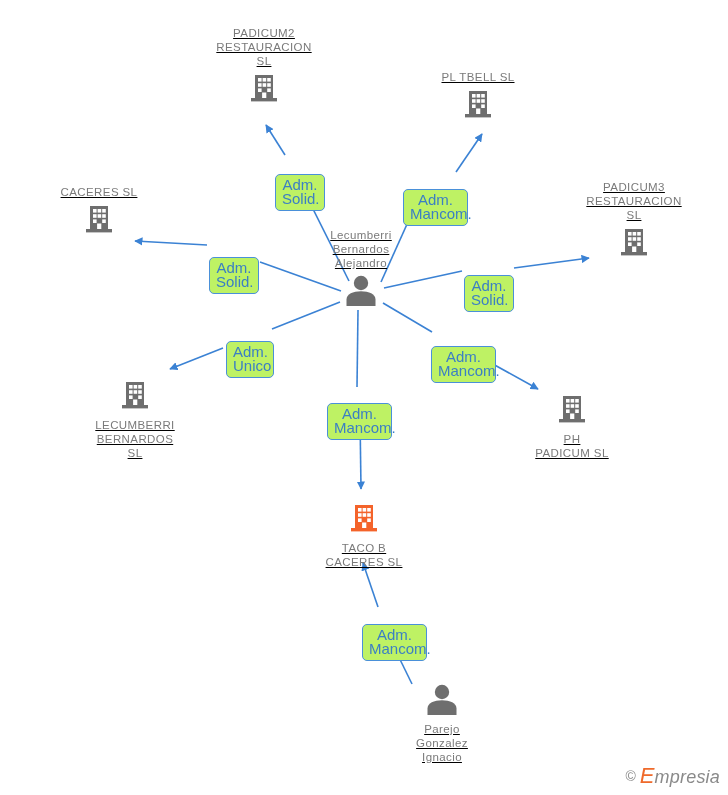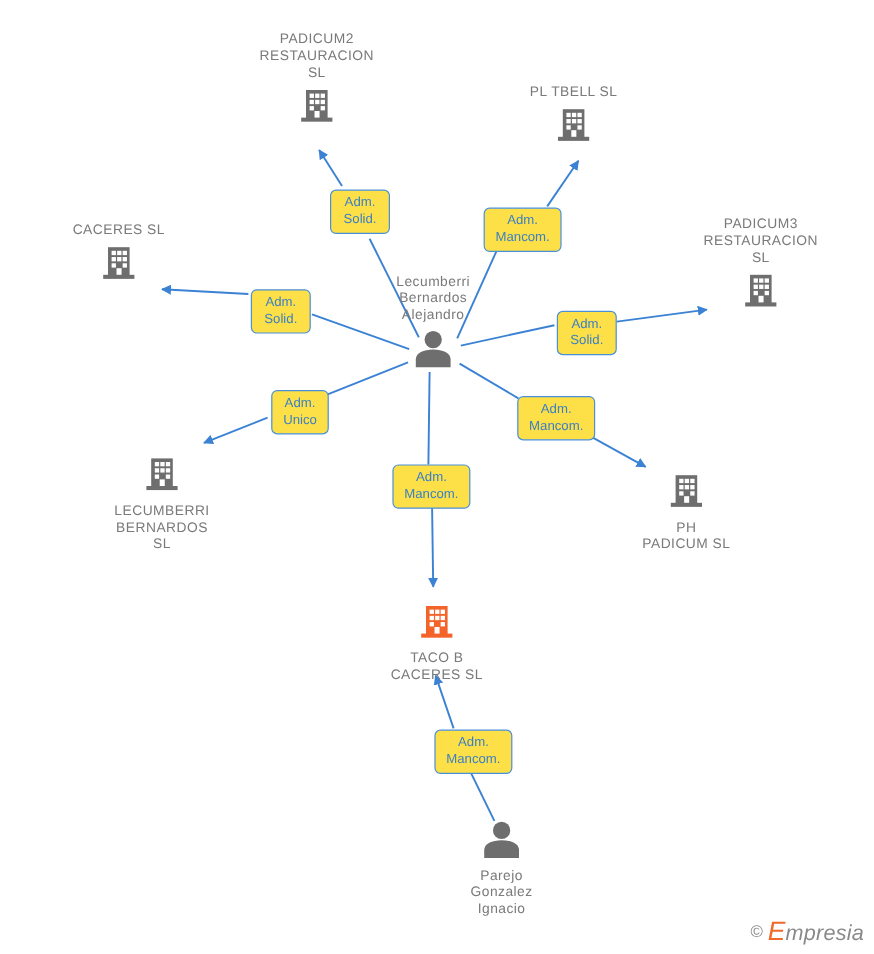--- a/index.html
+++ b/index.html
@@ -23,20 +23,21 @@
     top: 0;
     width: 728px;
     height: 795px;
     pointer-events: none;
   }
   .node {
     position: absolute;
     width: 160px;
     margin-left: -80px;
     text-align: center;
+    text-decoration: underline;
   }
   .node .icon {
     display: block;
     margin: 0 auto;
   }
   .node .label {
     display: block;
     font-size: 11.5px;
     line-height: 14px;
     color: #7a7a7a;
@@ -45,28 +46,29 @@
     margin-top: 2px;
   }
   .node.label-above .label {
     margin-top: 0;
     margin-bottom: 3px;
   }
   .edge-label {
     position: absolute;
     border: 1.4px solid #4a90d9;
     border-radius: 5px;
-    background: #fde047;
+    background: #bef264;
     color: #3b7fc4;
-    font-size: 11px;
+    font-size: 15px;
     line-height: 14px;
     text-align: center;
     padding: 3px 6px 4px 6px;
     white-space: pre-line;
     box-sizing: border-box;
+    margin-top: 16px;
   }
   .watermark {
     position: absolute;
     right: 8px;
     bottom: 6px;
     display: flex;
     align-items: center;
     gap: 4px;
     font-size: 17px;
     color: #8a8a8a;
@@ -286,21 +288,21 @@
         <rect x="20.2" y="12.2" width="3.6" height="3.6" fill="#ffffff"></rect>
         <rect x="11" y="17.4" width="3.6" height="3.6" fill="#ffffff"></rect>
         <rect x="20.2" y="17.4" width="3.6" height="3.6" fill="#ffffff"></rect>
         <rect x="15.1" y="21.5" width="4.2" height="5.5" fill="#ffffff"></rect>
       </svg>
     </span>
     <span class="label">TACO B
 CACERES  SL</span>
   </div>
 
-  <div class="node" style="left:418px; top:682px;">
+  <div class="node" style="left:442px; top:682px;">
     <span class="icon">
       <svg width="36" height="34" viewBox="0 0 36 34" xmlns="http://www.w3.org/2000/svg">
         <circle cx="18" cy="10" r="7.2" fill="#6e6e6e"></circle>
         <path d="M 3.5 33 L 3.5 26.5 C 3.5 21 10 18.2 18 18.2 C 26 18.2 32.5 21 32.5 26.5 L 32.5 33 Z" fill="#6e6e6e"></path>
       </svg>
     </span>
     <span class="label">Parejo
 Gonzalez
 Ignacio</span>
   </div>

